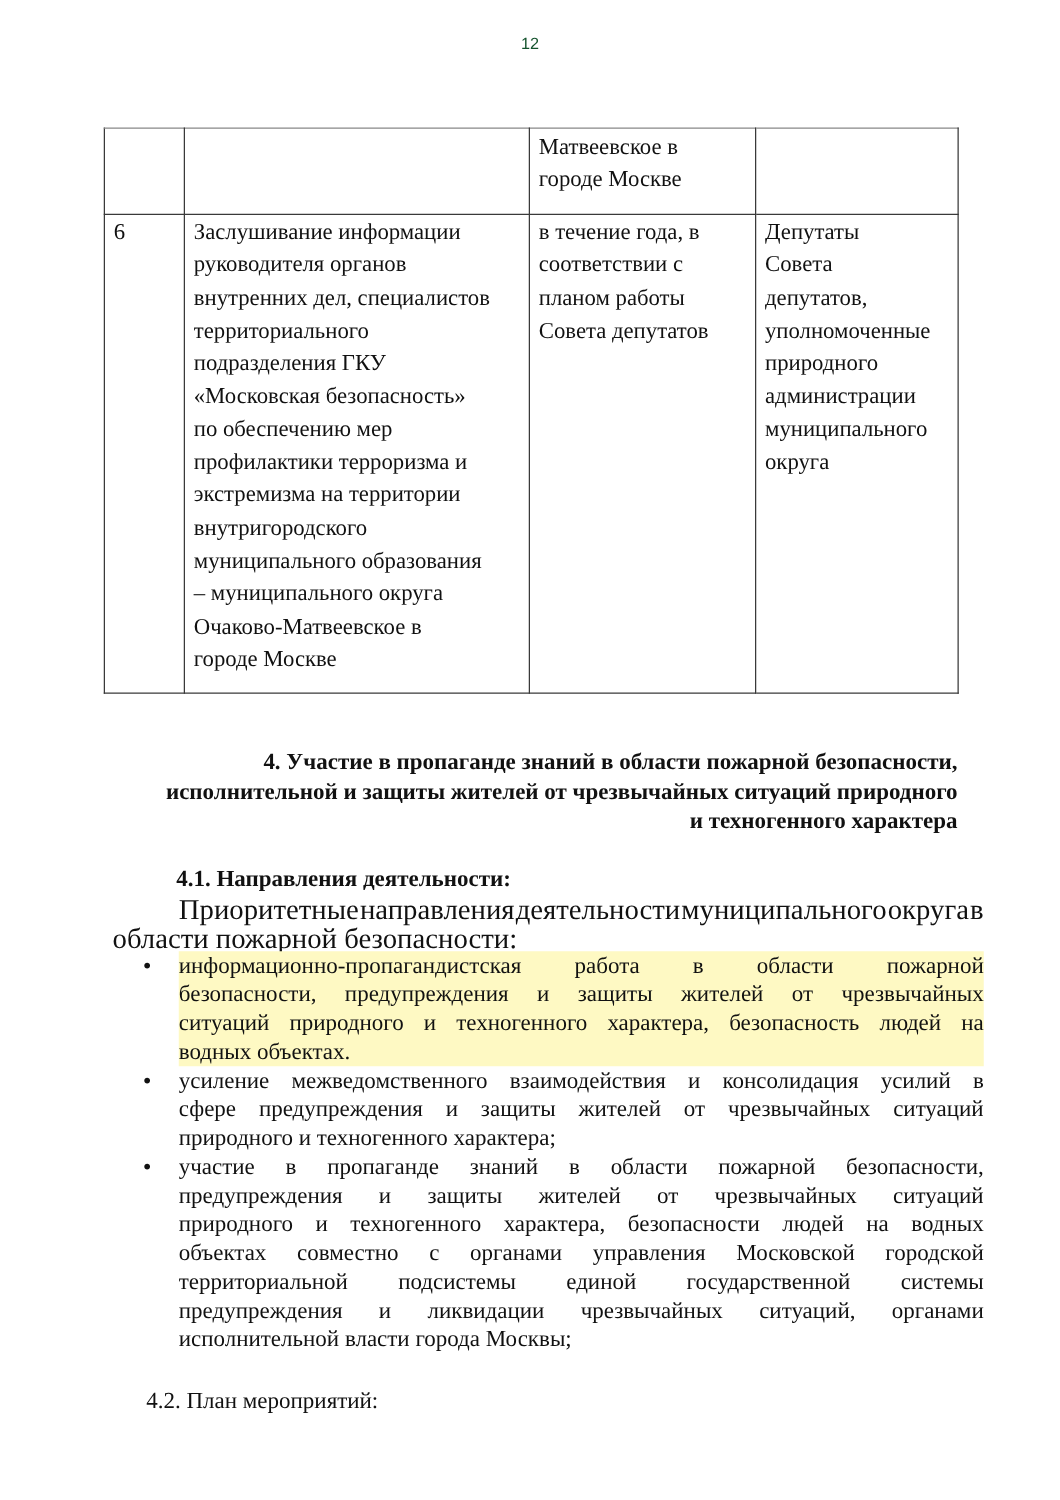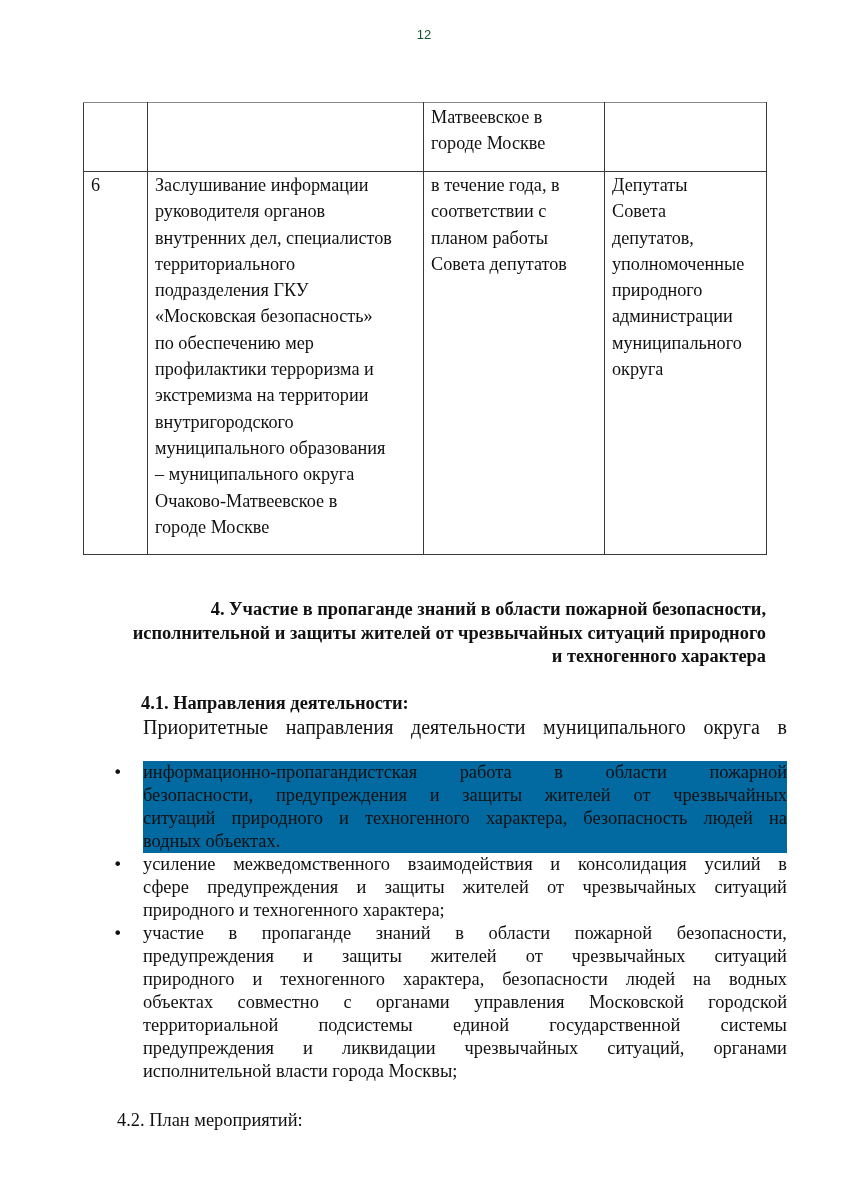--- a/index.html
+++ b/index.html
@@ -30,32 +30,32 @@
     .section-title {
       position: absolute; left: 83px; width: 683px; top: 598px;
       text-align: right; font-weight: bold; font-size: 18.4px; line-height: 23.5px;
     }
     .sub-title {
       position: absolute; left: 141px; top: 693px;
       font-weight: bold; font-size: 18.4px;
     }
     .para {
       position: absolute; left: 90px; width: 697px; top: 716px;
-      font-size: 20px; line-height: 23px;
+      font-size: 23px; line-height: 23px;
     }
     .para .row { display: flex; justify-content: space-between; padding-left: 53px; }
     .bullets {
       position: absolute; left: 113px; width: 674px; font-size: 18.4px; line-height: 23px;
     }
     .bullet { position: relative; padding-left: 30px; }
     .bullet .dot {
       position: absolute; left: 0; top: 0; font-size: 16px;
       font-family: "DejaVu Sans", sans-serif;
     }
-    .bullet.hl .text { background: #0369a1; }
+    .bullet.hl .text { background: #fef9c3; }
     .bullet .text .row { display: flex; justify-content: space-between; }
     .bullet .text .row.last { justify-content: flex-start; }
     .sub-title-2 {
       position: absolute; left: 117px; top: 1110px;
       font-weight: normal; font-size: 18.4px;
     }
   </style>
 </head>
 <body>
 
@@ -126,20 +126,21 @@
 
 <div class="para">
   <div class="row" id="intro-row1">
       <span>Приоритетные</span>
       <span>направления</span>
       <span>деятельности</span>
       <span>муниципального</span>
       <span>округа</span>
       <span>в</span>
     </div>
+  <div>области пожарной безопасности:</div>
 </div>
 
 <div class="bullets" id="bullets" style="top:761px;">
     <div class="bullet hl">
       <span class="dot">•</span>
       <div class="text">
         <div class="row">
           <span>информационно-пропагандистская</span>
           <span>работа</span>
           <span>в</span>

